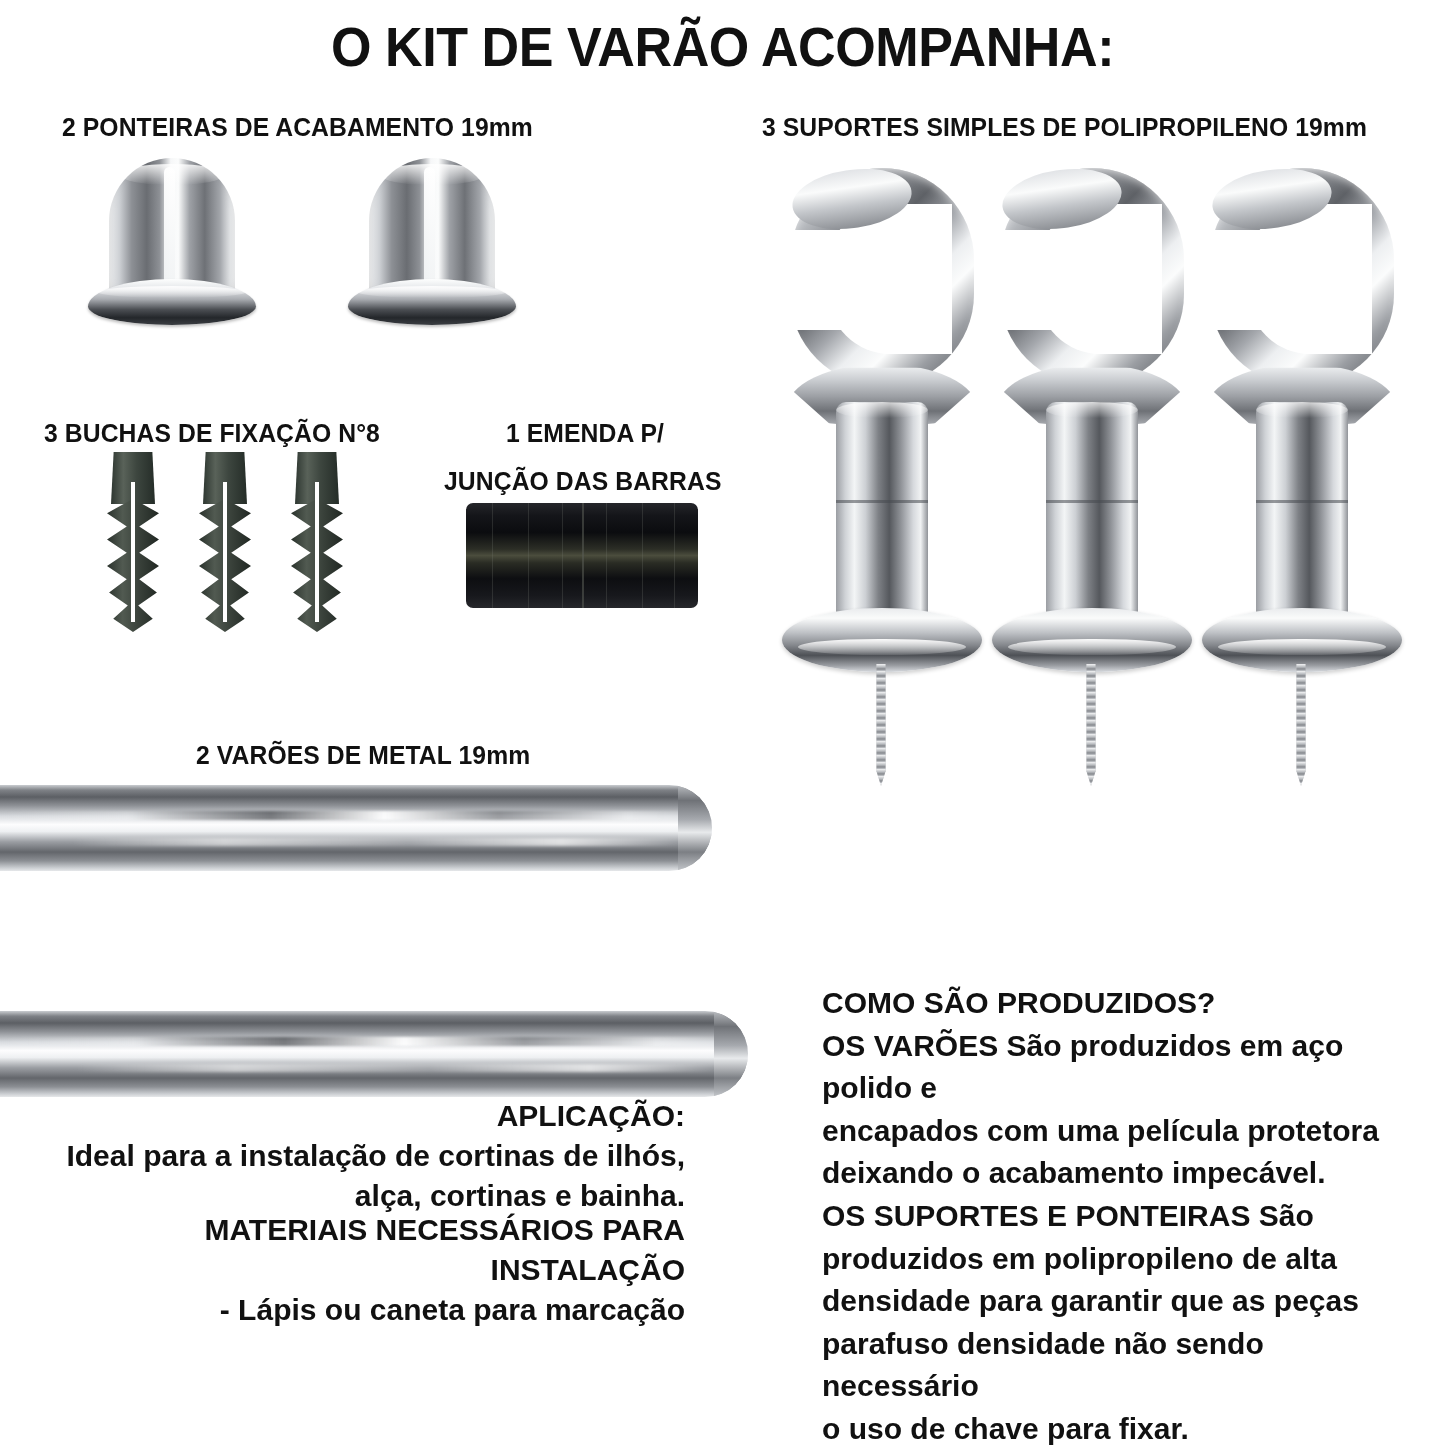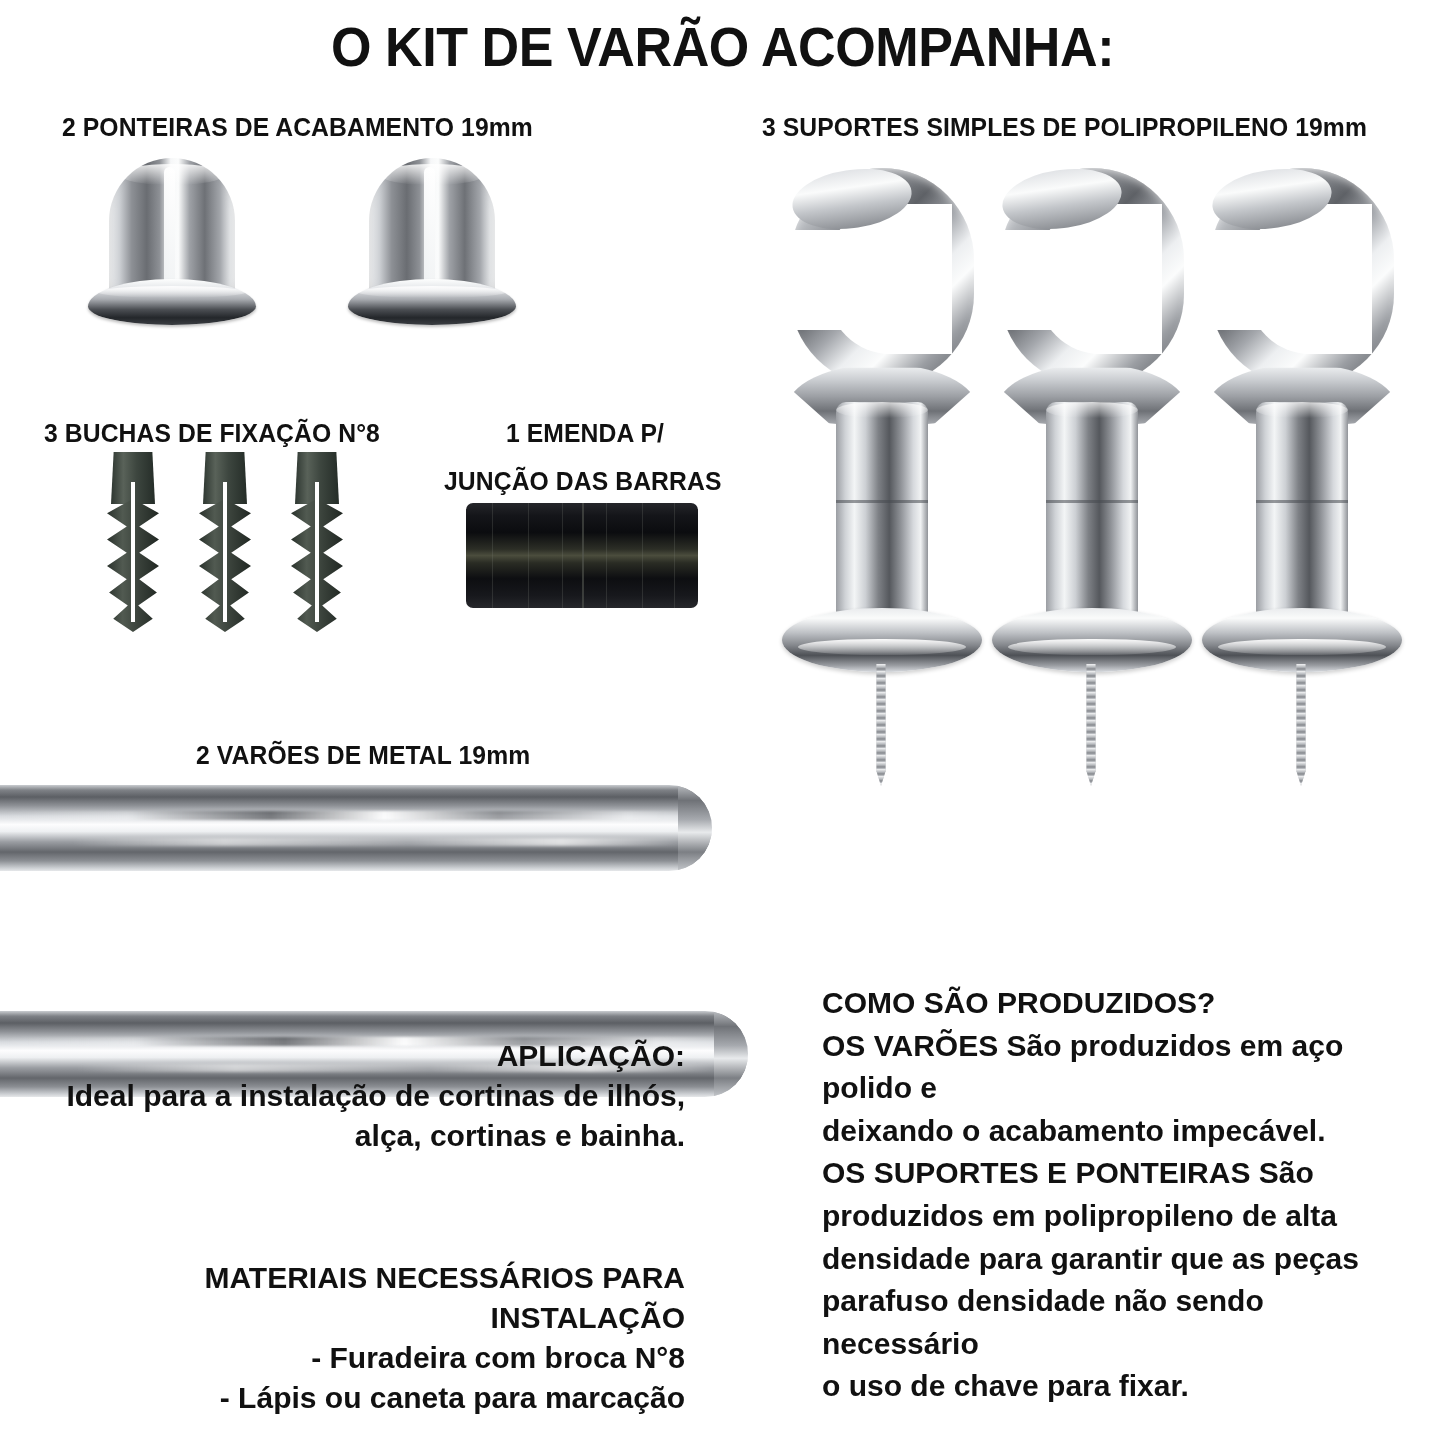--- a/index.html
+++ b/index.html
@@ -288,34 +288,34 @@
   <div class="gloss2"></div>
   <div class="cap"></div>
 </div>
 
 <div class="abs rod chrome-h" style="left:0;top:925px;width:748px;">
   <div class="gloss"></div>
   <div class="gloss2"></div>
   <div class="cap"></div>
 </div>
 
-<div class="abs blk blk-r" style="left:40px;top:1036px;width:645px;">
+<div class="abs blk blk-r" style="left:40px;top:1096px;width:645px;">
   <div>APLICAÇÃO:</div>
   <div>Ideal para a instalação de cortinas de ilhós,</div>
   <div>alça, cortinas e bainha.</div>
 </div>
 
-<div class="abs blk blk-r" style="left:40px;top:1258px;width:645px;">
+<div class="abs blk blk-r" style="left:40px;top:1210px;width:645px;">
   <div>MATERIAIS NECESSÁRIOS PARA INSTALAÇÃO</div>
-  <div>- Furadeira com broca N°8</div>
   <div>- Lápis ou caneta para marcação</div>
 </div>
 
 <div class="abs blk blk-l" style="left:822px;top:982px;width:600px;line-height:1.42;">
   <div>COMO SÃO PRODUZIDOS?</div>
   <div>OS VARÕES São produzidos em aço polido e</div>
+  <div>encapados com uma película protetora</div>
   <div>deixando o acabamento impecável.</div>
   <div>OS SUPORTES E PONTEIRAS São</div>
   <div>produzidos em polipropileno de alta</div>
   <div>densidade para garantir que  as peças</div>
   <div>parafuso densidade não sendo necessário</div>
   <div>o uso de chave para fixar.</div>
 </div>
 
 </body></html>

